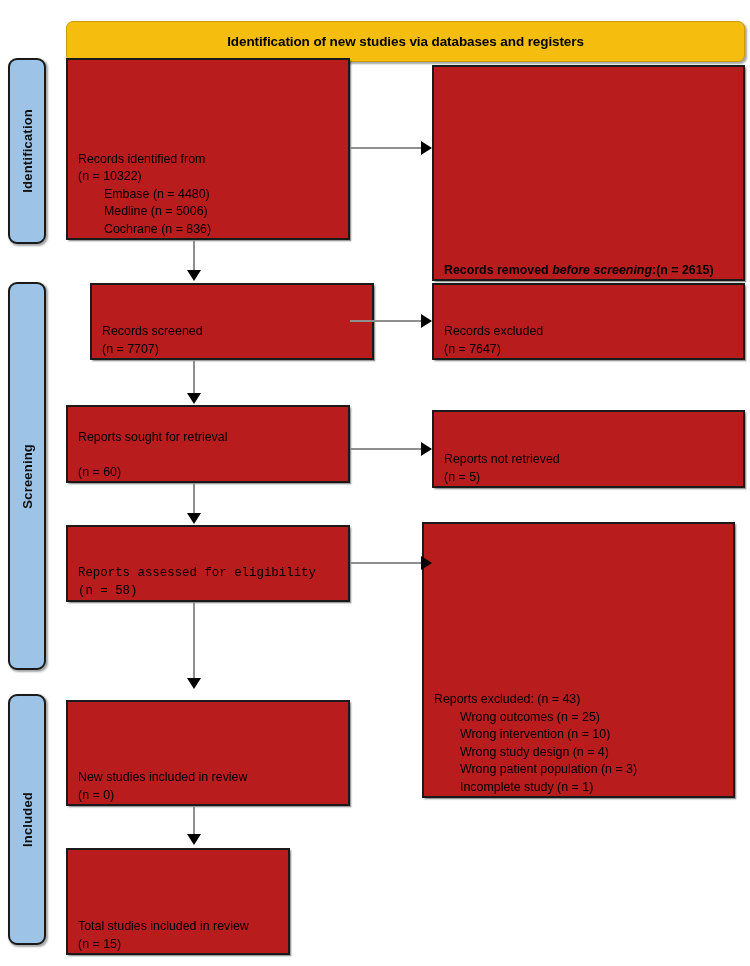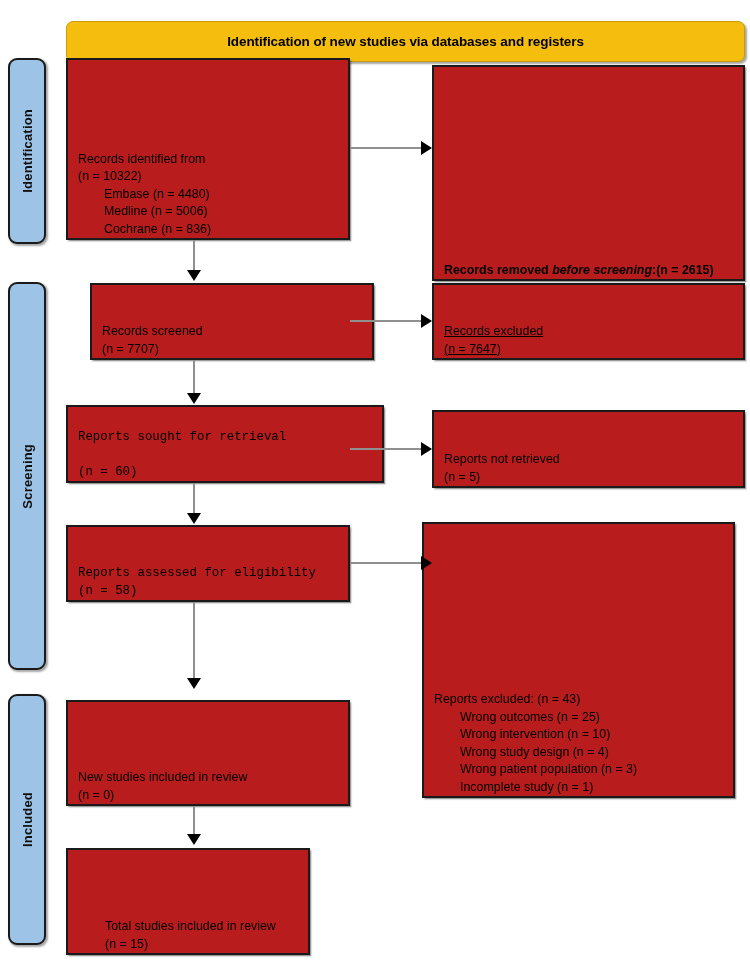--- a/index.html
+++ b/index.html
@@ -146,31 +146,31 @@
   <div class="hline" style="left:350px; top:147px; width:72px;"></div>
   <div class="arrow-right" style="left:421px; top:141px;"></div>
 
   <div class="vline" style="left:193px; top:240px; height:32px;"></div>
   <div class="arrow-down" style="left:187px; top:270px;"></div>
 
   <div class="box" style="left:66px; top:283px; width:284px; height:77px;margin-left:24px;">
     <div class="box-text"><span>Records screened</span><br><span>(n = 7707)</span></div>
   </div>
 
-  <div class="box" style="left:432px; top:283px; width:313px; height:77px;text-decoration:underline;">
+  <div class="box" style="left:432px; top:283px; width:313px; height:77px;">
     <div class="box-text"><span>Records excluded</span><br><span>(n = 7647)</span></div>
   </div>
 
   <div class="hline" style="left:350px; top:320px; width:72px;"></div>
   <div class="arrow-right" style="left:421px; top:314px;"></div>
 
   <div class="vline" style="left:193px; top:360px; height:35px;"></div>
   <div class="arrow-down" style="left:187px; top:393px;"></div>
 
-  <div class="box" style="left:66px; top:405px; width:318px; height:78px;font-family:Liberation Mono, monospace;">
+  <div class="box" style="left:66px; top:405px; width:284px; height:78px;">
     <div class="box-text"><span>Reports sought for retrieval</span><br><br><span>(n = 60)</span></div>
   </div>
 
   <div class="box" style="left:432px; top:410px; width:313px; height:78px;">
     <div class="box-text"><span>Reports not retrieved</span><br><span>(n = 5)</span></div>
   </div>
 
   <div class="hline" style="left:350px; top:448px; width:72px;"></div>
   <div class="arrow-right" style="left:421px; top:442px;"></div>
 
@@ -191,17 +191,17 @@
   <div class="vline" style="left:193px; top:602px; height:78px;"></div>
   <div class="arrow-down" style="left:187px; top:678px;"></div>
 
   <div class="box" style="left:66px; top:700px; width:284px; height:106px;">
     <div class="box-text"><span>New studies included in review</span><br><span>(n = 0)</span></div>
   </div>
 
   <div class="vline" style="left:193px; top:806px; height:30px;"></div>
   <div class="arrow-down" style="left:187px; top:834px;"></div>
 
-  <div class="box" style="left:66px; top:848px; width:244px; height:107px;padding-left:27px;">
+  <div class="box" style="left:66px; top:848px; width:224px; height:107px;">
     <div class="box-text"><span>Total studies included in review</span><br><span>(n = 15)</span></div>
   </div>
 
 </div>
 
 </body></html>

